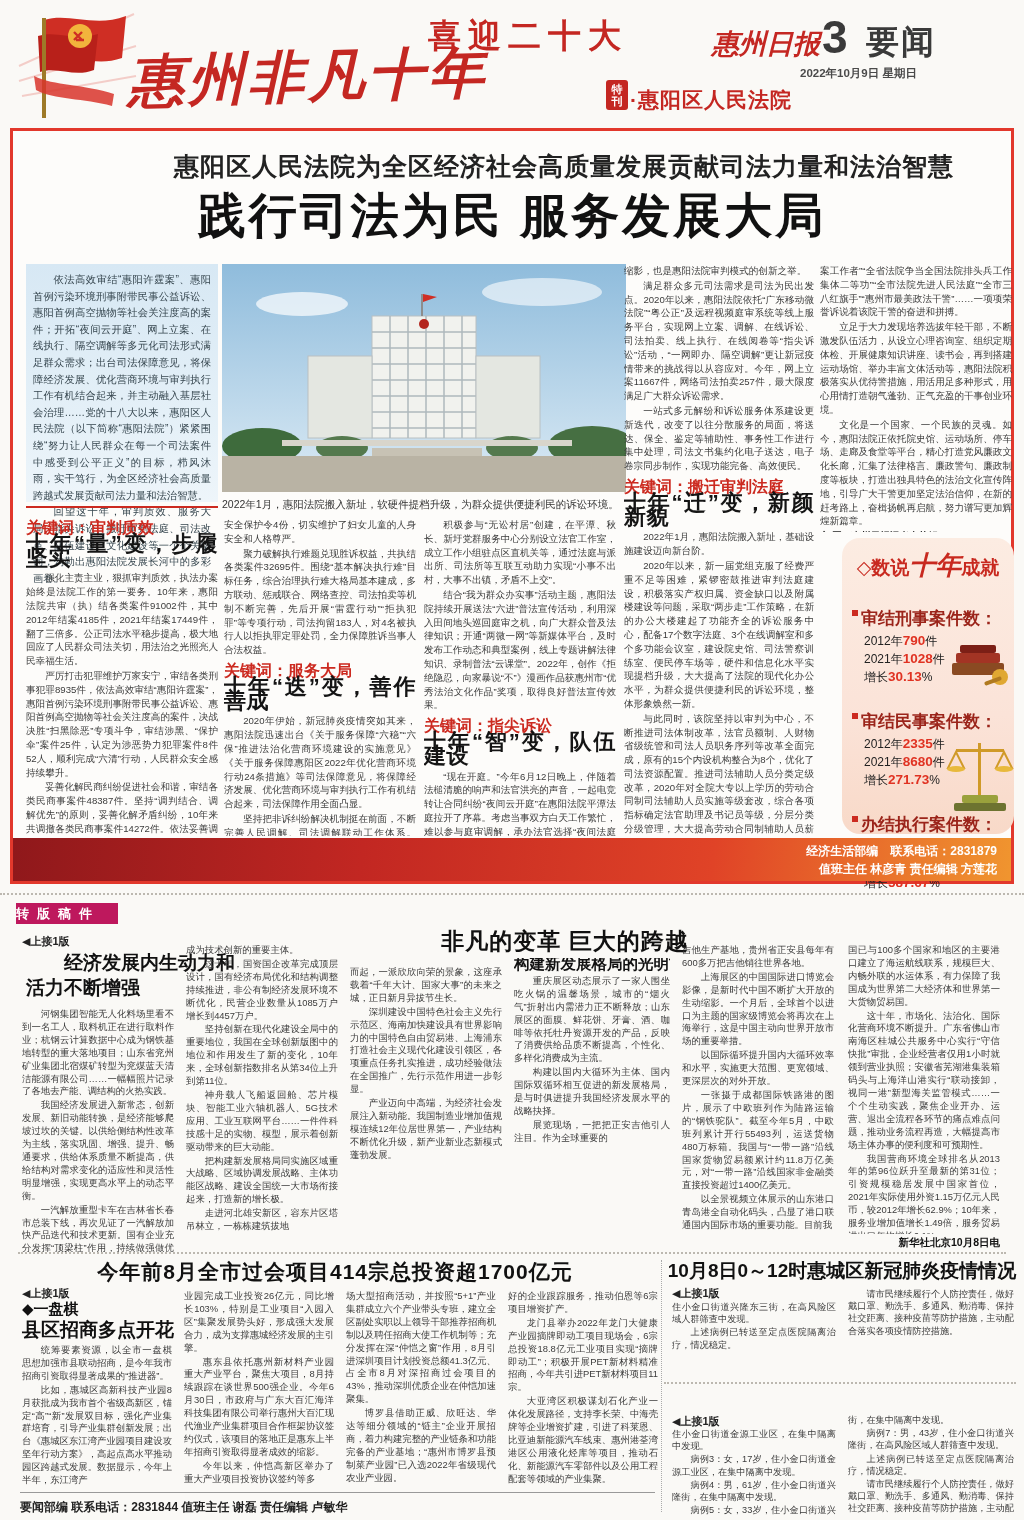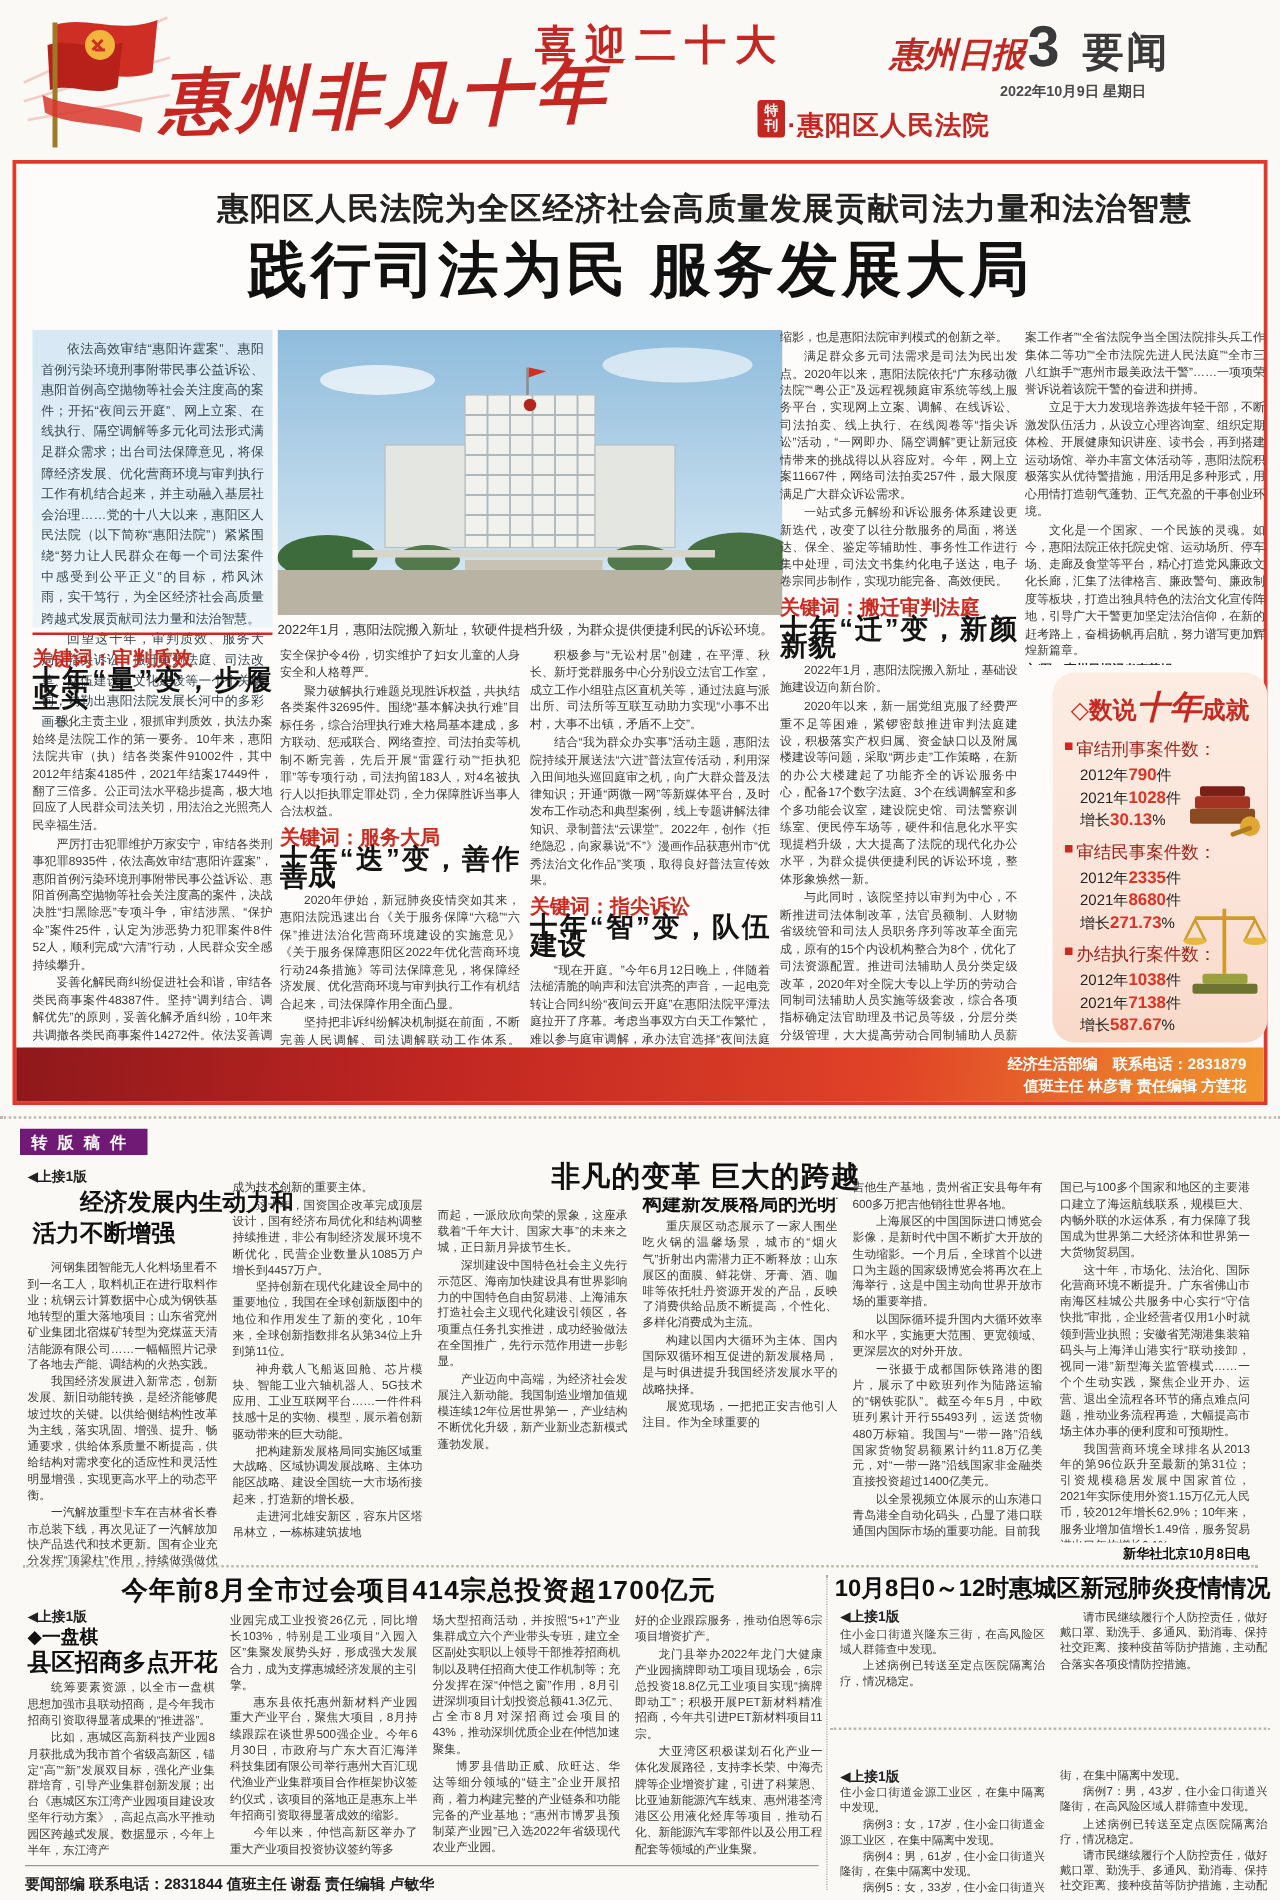--- a/index.html
+++ b/index.html
@@ -32,30 +32,30 @@
   .kw{font-size:16px;font-weight:900;color:#cc2a20;margin:7px 0 0;}
   .kwsub{font-size:22px;font-weight:900;color:#141414;margin:2px 0 7px;letter-spacing:.5px;}
   .redline{background:#cc2a20;height:2px;}
   .caption{font-size:10.5px;color:#333;line-height:14px;}
   .byline{font-weight:900;color:#222;text-indent:2em;margin-top:3px;}
   
   .statsbox{background:linear-gradient(180deg,#fcece2,#fbe3d8 60%,#f8d9c8);border-radius:18px;
             padding:10px 10px;box-sizing:border-box;}
   .stats-title{text-align:center;color:#c8291f;font-weight:900;font-size:19px;white-space:nowrap;}
   .stats-title .mid{font-family:"DejaVu Serif",serif;font-style:italic;font-size:26px;}
-  .stat-label{font-weight:400;color:#9b241a;font-size:14px;margin:8px 0 2px;position:relative;padding-left:9px;}
+  .stat-label{font-weight:700;color:#9b241a;font-size:17px;margin:24px 0 2px;position:relative;padding-left:9px;}
   .stat-label::before{content:"";position:absolute;left:0;top:3px;width:6px;height:6px;background:#cc2a20;}
   .stat-row{font-size:12px;color:#222;margin-left:12px;line-height:17px;}
   .stat-num{color:#e03222;font-weight:900;font-size:13.5px;}
   .band{background:linear-gradient(96deg,#8f181b 0%,#c22722 35%,#e04327 70%,#f0952f 100%);}
   .band-text{color:#fff;font-size:12px;font-weight:bold;text-align:right;line-height:18px;}
   
   .dotline{border-top:2px dotted #bcb8b0;}
-  .tab{background:#701a75;color:#fff;font-size:13px;font-weight:bold;letter-spacing:8px;
-       text-align:center;line-height:21px;}
+  .tab{background:#be185d;color:#fff;font-size:13px;font-weight:bold;letter-spacing:8px;
+       text-align:left;line-height:21px;}
   .bx{font-size:9.4px;line-height:12.9px;color:#3b3b3b;text-align:justify;overflow:hidden;}
   .bx p{margin:0 0 1px;text-indent:2em;}
   .bx p.ni{text-indent:0;}
   .cont{font-size:11px;font-weight:900;color:#222;}
   .xsub{font-size:19px;font-weight:900;color:#111;line-height:25px;}
   .xtitle{font-size:23px;font-weight:900;color:#111;text-align:center;letter-spacing:1px;}
   .xsub2{font-size:15.5px;font-weight:900;color:#111;white-space:nowrap;margin:0 0 4px;}
   .xdate{font-size:10.5px;font-weight:900;color:#111;text-align:right;}
   .ptitle{font-size:21px;font-weight:900;color:#111;text-align:center;letter-spacing:1px;}
   .pbullet{font-size:15px;font-weight:900;color:#111;}

